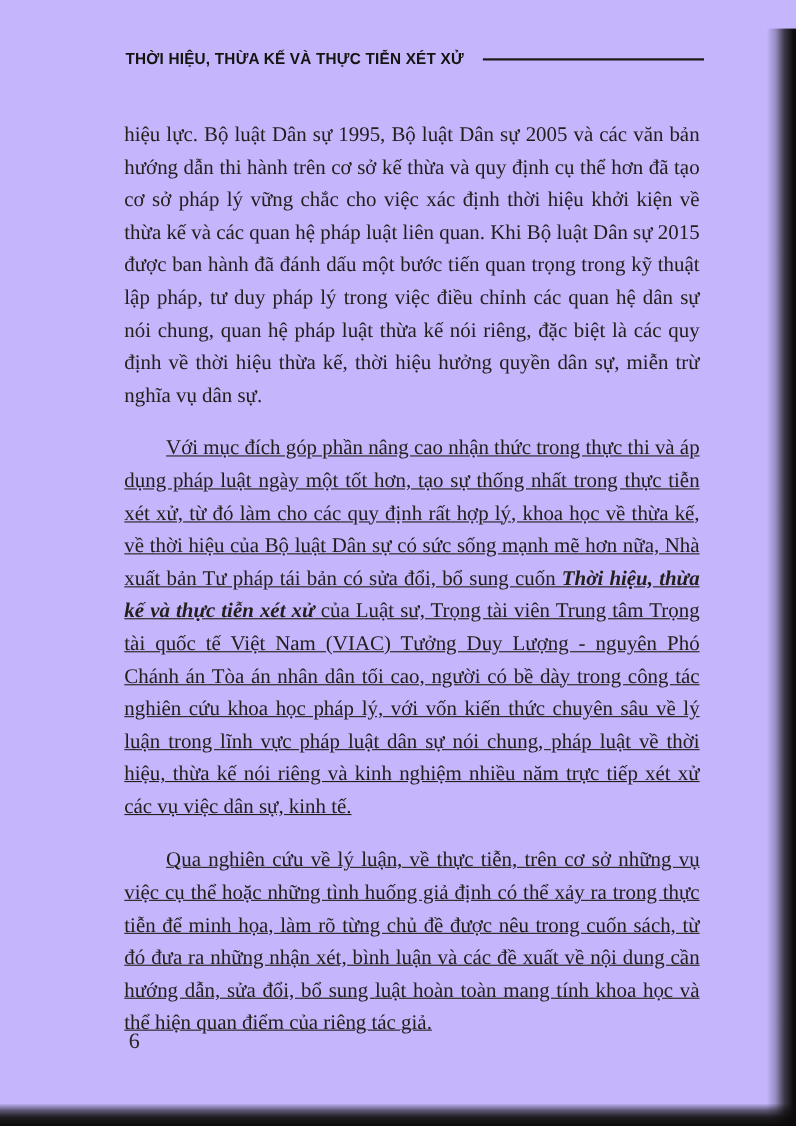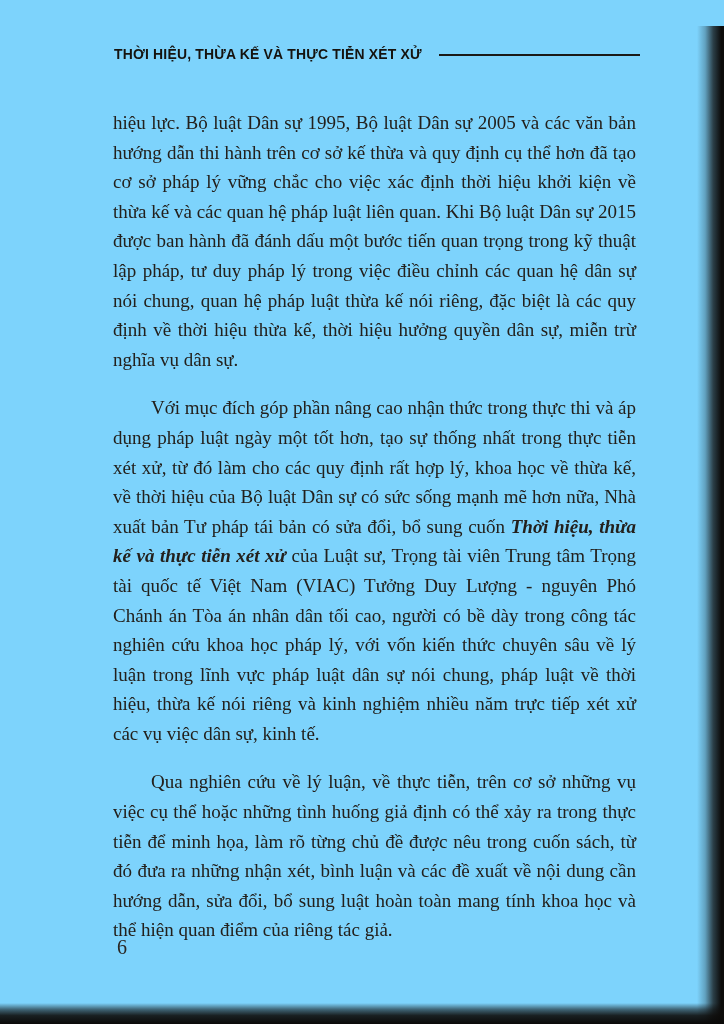--- a/index.html
+++ b/index.html
@@ -7,21 +7,21 @@
   body {
     width: 724px;
     height: 1024px;
     overflow: hidden;
     background: #e9e7e2;
   }
   .page {
     position: relative;
     width: 724px;
     height: 1024px;
-    background: #7dd3fc;
+    background: #c4b5fd;
     color: #201e1b;
     font-family: "Liberation Serif", serif;
   }
 
   
   .running-header {
     position: absolute;
     top: 46px;
     left: 114px;
     right: 84px;
@@ -56,20 +56,21 @@
     line-height: 29.6px;
     text-align: justify;
     color: #23201c;
   }
   .para {
     margin: 0;
     text-indent: 38px;
   }
   .para + .para {
     margin-top: 19px;
+    text-decoration: underline;
   }
   .para.no-indent {
     text-indent: 0;
   }
   .book-title {
     font-weight: 700;
     font-style: italic;
   }
 
   

